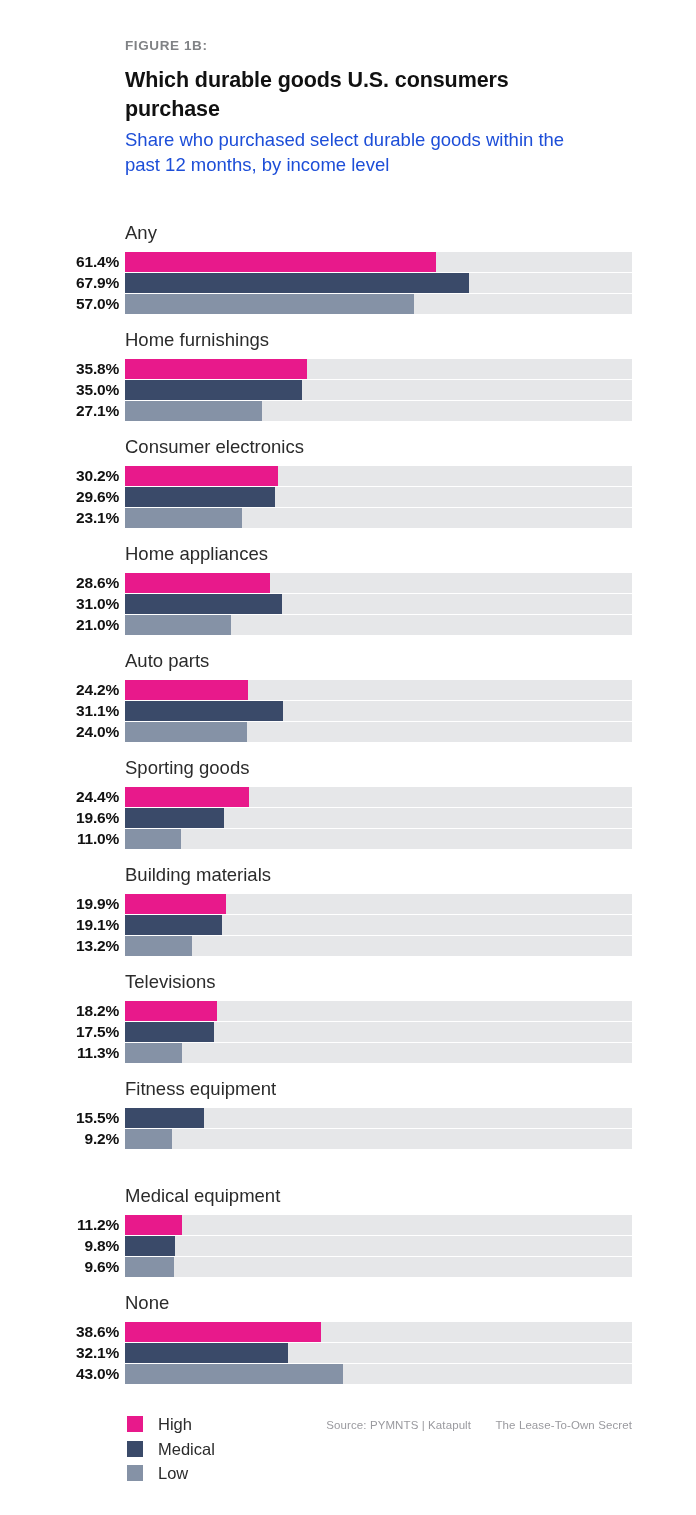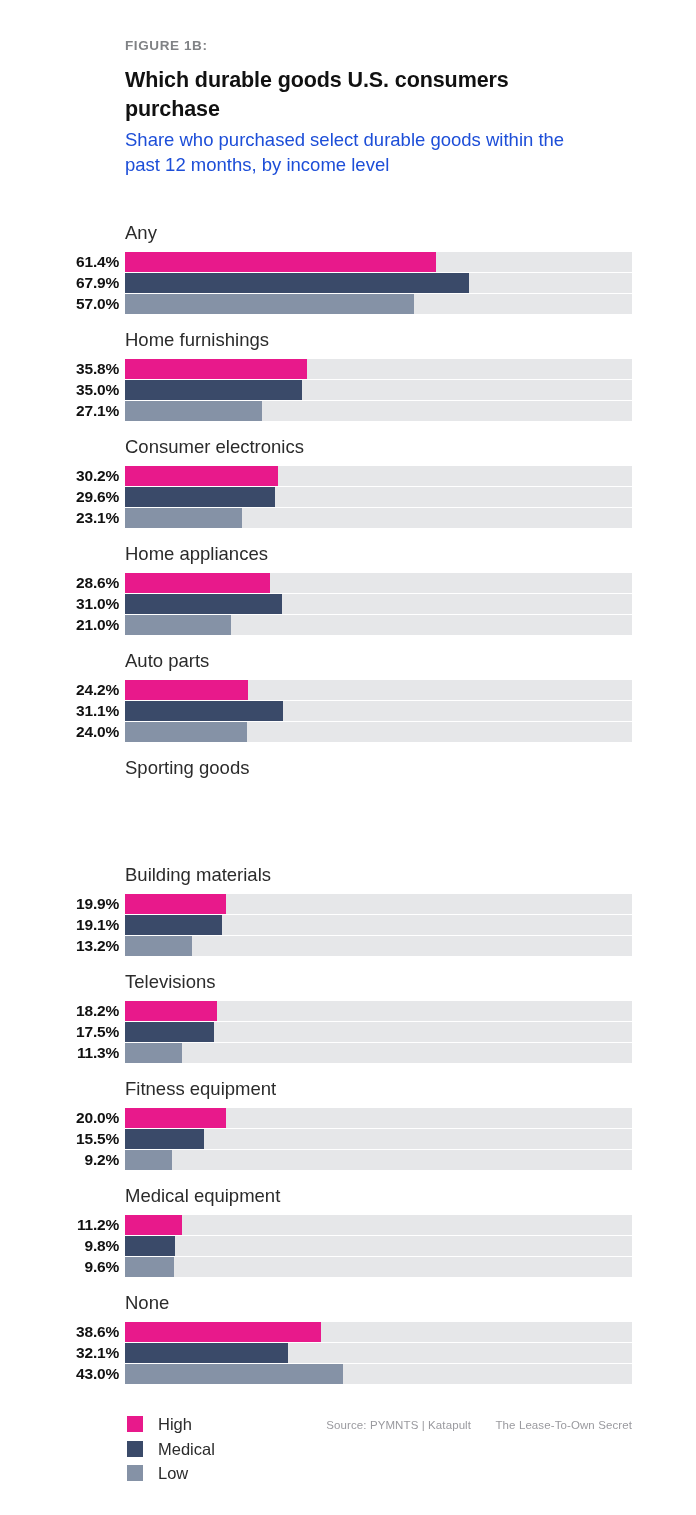--- a/index.html
+++ b/index.html
@@ -296,20 +296,40 @@
           <div class="row">
             <div class="value-label">24.0%</div>
             <div class="track">
               <div class="bar low" style="width: 24%; background: rgb(133, 146, 166);"></div>
             </div>
           </div>
         </div>
       </div>
       <div class="group">
         <div class="group-label">Sporting goods</div>
+        <div class="rows">
+          <div class="row">
+            <div class="value-label">24.4%</div>
+            <div class="track">
+              <div class="bar high" style="width: 24.4%; background: rgb(232, 25, 139);"></div>
+            </div>
+          </div>
+          <div class="row">
+            <div class="value-label">19.6%</div>
+            <div class="track">
+              <div class="bar middle" style="width: 19.6%; background: rgb(58, 74, 105);"></div>
+            </div>
+          </div>
+          <div class="row">
+            <div class="value-label">11.0%</div>
+            <div class="track">
+              <div class="bar low" style="width: 11%; background: rgb(133, 146, 166);"></div>
+            </div>
+          </div>
+        </div>
       </div>
       <div class="group">
         <div class="group-label">Building materials</div>
         <div class="rows">
           <div class="row">
             <div class="value-label">19.9%</div>
             <div class="track">
               <div class="bar high" style="width: 19.9%; background: rgb(232, 25, 139);"></div>
             </div>
           </div>
@@ -346,26 +366,20 @@
             <div class="value-label">11.3%</div>
             <div class="track">
               <div class="bar low" style="width: 11.3%; background: rgb(133, 146, 166);"></div>
             </div>
           </div>
         </div>
       </div>
       <div class="group">
         <div class="group-label">Fitness equipment</div>
         <div class="rows">
-          <div class="row">
-            <div class="value-label">20.0%</div>
-            <div class="track">
-              <div class="bar high" style="width: 20%; background: rgb(232, 25, 139);"></div>
-            </div>
-          </div>
           <div class="row">
             <div class="value-label">15.5%</div>
             <div class="track">
               <div class="bar middle" style="width: 15.5%; background: rgb(58, 74, 105);"></div>
             </div>
           </div>
           <div class="row">
             <div class="value-label">9.2%</div>
             <div class="track">
               <div class="bar low" style="width: 9.2%; background: rgb(133, 146, 166);"></div>

